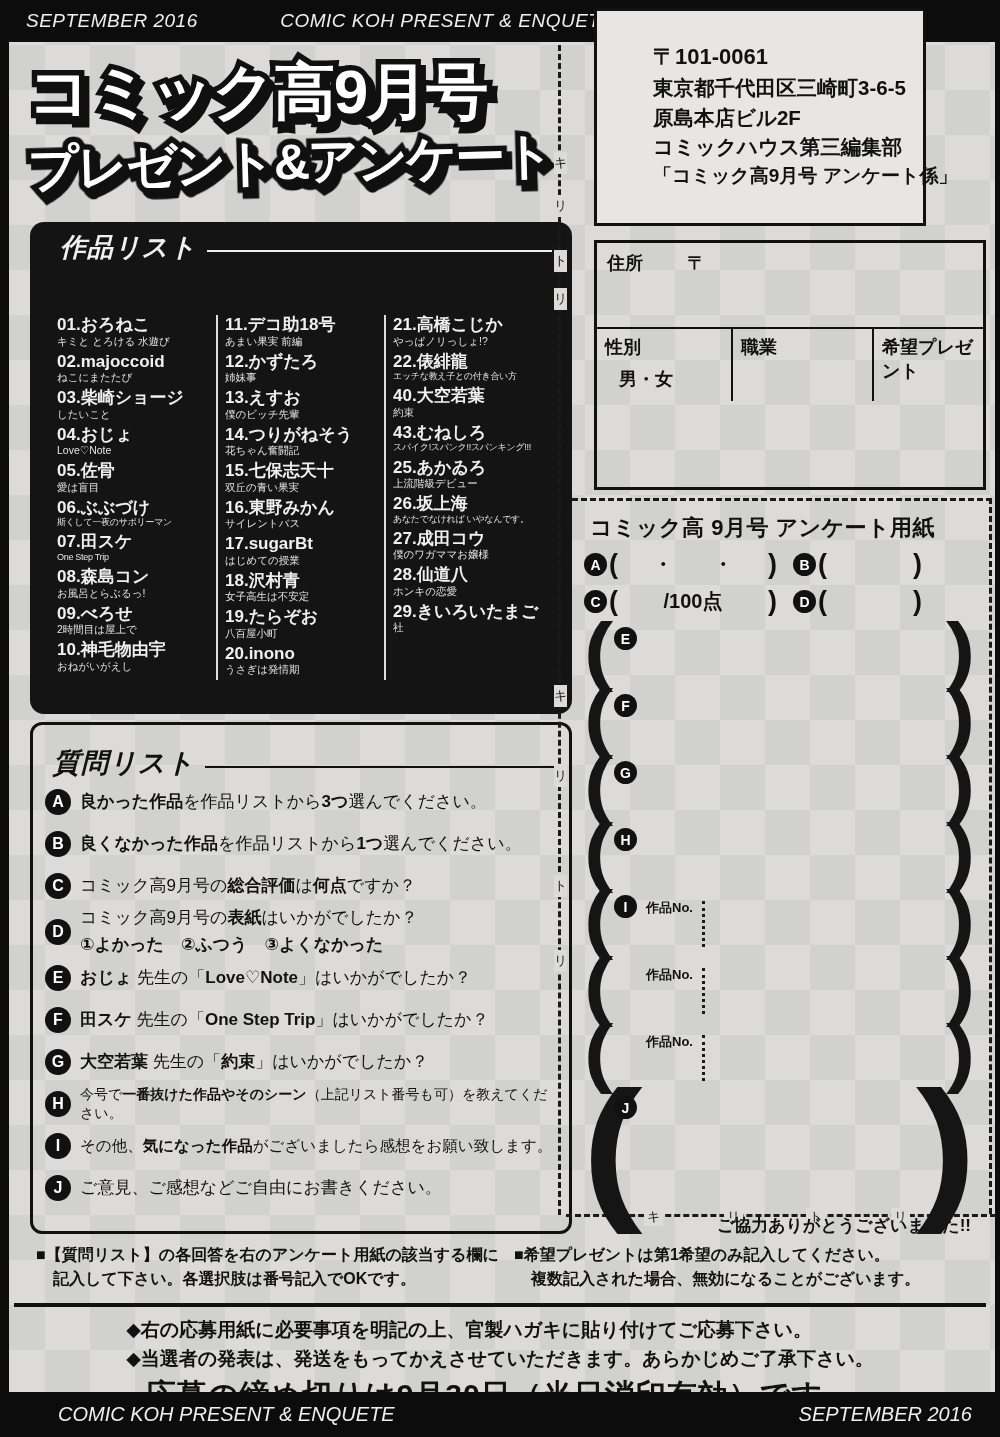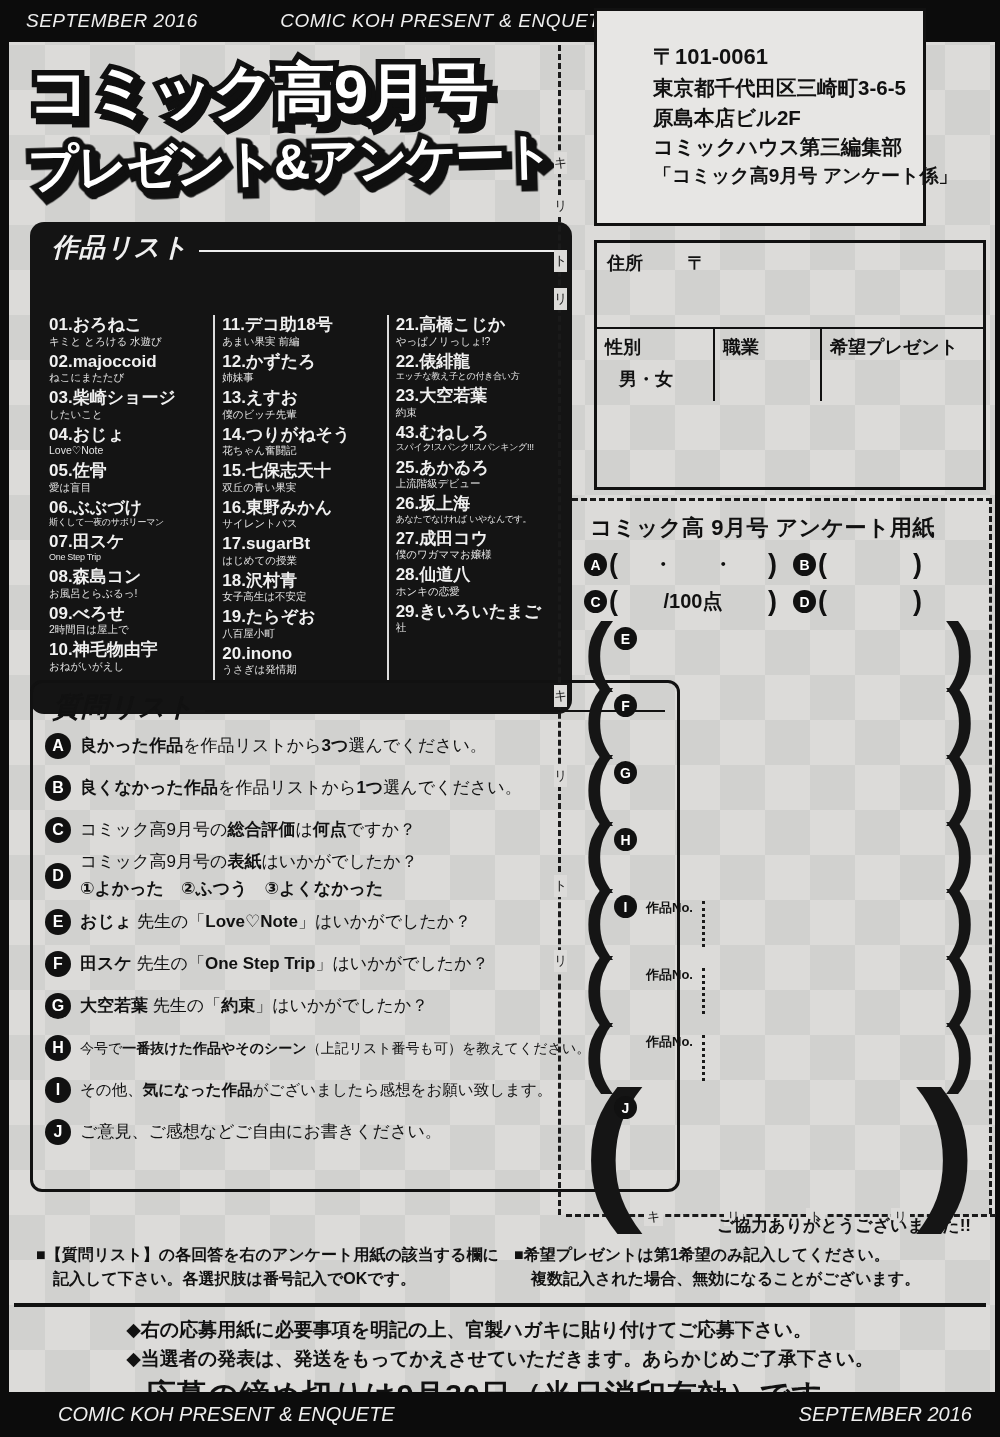--- a/index.html
+++ b/index.html
@@ -25,34 +25,34 @@
   .title-block{position:absolute;left:28px;top:50px;width:520px;}
   .title-line{position:relative;display:block;font-weight:bold;letter-spacing:-2px;white-space:nowrap;}
   .title-line .t-back{position:absolute;left:0;top:0;color:#101010;-webkit-text-stroke:11px #101010;
      text-shadow:3px 3px 0 #101010,-3px 3px 0 #101010,3px -3px 0 #101010,-3px -3px 0 #101010;
      filter:drop-shadow(5px 6px 0 #101010);}
   .title-line .t-front{position:relative;color:#fff;}
   .title-l1{font-size:62px;}
   .title-l2{font-size:50px;margin-top:2px;transform:rotate(-1.5deg);transform-origin:left center;}
   
   .works-box{position:absolute;left:30px;top:222px;width:542px;height:492px;background:#141414;
-     border-radius:14px;color:#f0f0f0;padding:8px 12px;box-sizing:border-box;}
+     border-radius:14px;color:#f0f0f0;padding:8px 20px;box-sizing:border-box;}
   .works-header{display:flex;align-items:center;gap:10px;padding-left:10px;}
   .works-header .wh-text{font-style:italic;font-weight:bold;font-size:26px;letter-spacing:1px;}
   .works-header .wh-line{flex:1;border-top:2px solid #eee;margin-top:6px;}
   #works-cols{display:flex;margin-top:4px;}
   .works-col{flex:1;padding:0 7px;min-width:0;margin-top:46px;}
   .works-col + .works-col{border-left:2px solid #ddd;}
   .work-entry{margin-bottom:4.4px;}
   .work-author{font-size:17px;font-weight:700;line-height:1.15;white-space:nowrap;}
   .work-title{font-size:10.5px;line-height:1.2;color:#e4e4e4;white-space:nowrap;}
   .work-title.small{font-size:9px;letter-spacing:-.3px;}
   
-  .questions-box{position:absolute;left:30px;top:680px;width:650px;height:512px;border:3px solid #111;
-     border-radius:12px;box-sizing:border-box;padding:6px 12px 4px 12px;}
+  .questions-box{position:absolute;left:30px;top:722px;width:542px;height:512px;border:3px solid #111;
+     border-radius:12px;box-sizing:border-box;padding:20px 12px 4px 12px;}
   .q-header{display:flex;align-items:center;gap:10px;padding-left:8px;}
   .q-header .qh-text{font-style:italic;font-weight:bold;font-size:27px;letter-spacing:1px;}
   .q-header .qh-line{flex:1;border-top:2px solid #111;margin-top:8px;}
   .q-item{display:flex;align-items:center;gap:9px;min-height:41px;margin-bottom:1px;}
   .circ{display:inline-flex;align-items:center;justify-content:center;background:#111;color:#fff;
      border-radius:50%;font-weight:bold;flex-shrink:0;}
   .q-circ{width:26px;height:26px;font-size:16px;}
   .q-text{font-size:17px;line-height:1.25;}
   .q-text b{font-weight:800;}
   .q-item.q-h .q-text{font-size:14px;}
@@ -69,22 +69,22 @@
      box-sizing:border-box;}
   .f-row{position:relative;box-sizing:border-box;}
   .f-row1{height:86px;border-bottom:2px solid #111;}
   .f-row2{height:86px;border-bottom:2px solid #111;}
   .f-row3{height:72px;display:flex;}
   .f-label{font-weight:bold;font-size:18px;}
   .f-pad{padding:8px 10px;}
   .postal{margin-left:30px;}
   .age-label{position:absolute;left:62%;top:8px;}
   .f-cell{box-sizing:border-box;padding:6px 8px;}
-  .f-cell.c1{width:118px;border-right:2px solid #111;}
-  .f-cell.c2{width:107px;border-right:2px solid #111;font-family:Liberation Serif, serif;}
+  .f-cell.c1{width:136px;border-right:2px solid #111;}
+  .f-cell.c2{width:141px;border-right:2px solid #111;font-family:Liberation Serif, serif;}
   .f-cell.c3{flex:1;}
   .gender-opts{font-weight:bold;font-size:18px;margin:8px 0 0 14px;}
   
   #vcut{position:absolute;left:558px;top:45px;height:1170px;width:0;border-left:3px dashed #1a1a1a;}
   .vchar{position:absolute;left:-7px;font-size:13px;background:#dcdbd9;padding:2px 0;color:#1a1a1a;}
   #hcut{position:absolute;left:566px;top:1214px;width:430px;height:0;border-top:3px dashed #1a1a1a;}
   .hchar{position:absolute;top:-9px;font-size:13px;background:#dcdbd9;padding:0 3px;color:#1a1a1a;}
   
   .sheet-box{position:absolute;left:572px;top:498px;width:420px;height:716px;box-sizing:border-box;
      border:3px dashed #1a1a1a;border-left:none;border-bottom:none;padding:10px 10px 0 12px;}
@@ -239,21 +239,21 @@
         <div class="works-col">
           <div class="work-entry">
             <div class="work-author">21.高橋こじか</div>
             <div class="work-title">やっぱノリっしょ!?</div>
           </div>
           <div class="work-entry">
             <div class="work-author">22.俵緋龍</div>
             <div class="work-title small">エッチな教え子との付き合い方</div>
           </div>
           <div class="work-entry">
-            <div class="work-author">23.大空若葉</div>
+            <div class="work-author">40.大空若葉</div>
             <div class="work-title">約束</div>
           </div>
           <div class="work-entry">
             <div class="work-author">43.むねしろ</div>
             <div class="work-title small">スパイク!スパンク!!スパンキング!!!</div>
           </div>
           <div class="work-entry">
             <div class="work-author">25.あかゐろ</div>
             <div class="work-title">上流階級デビュー</div>
           </div>

